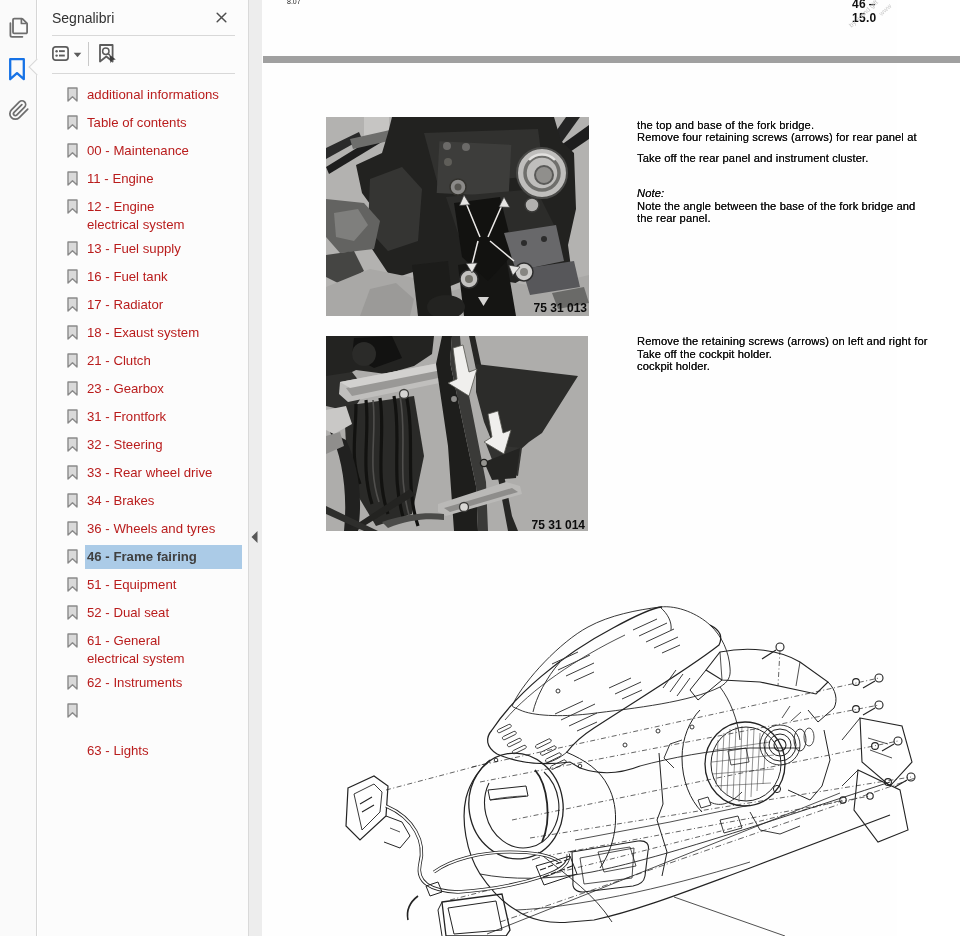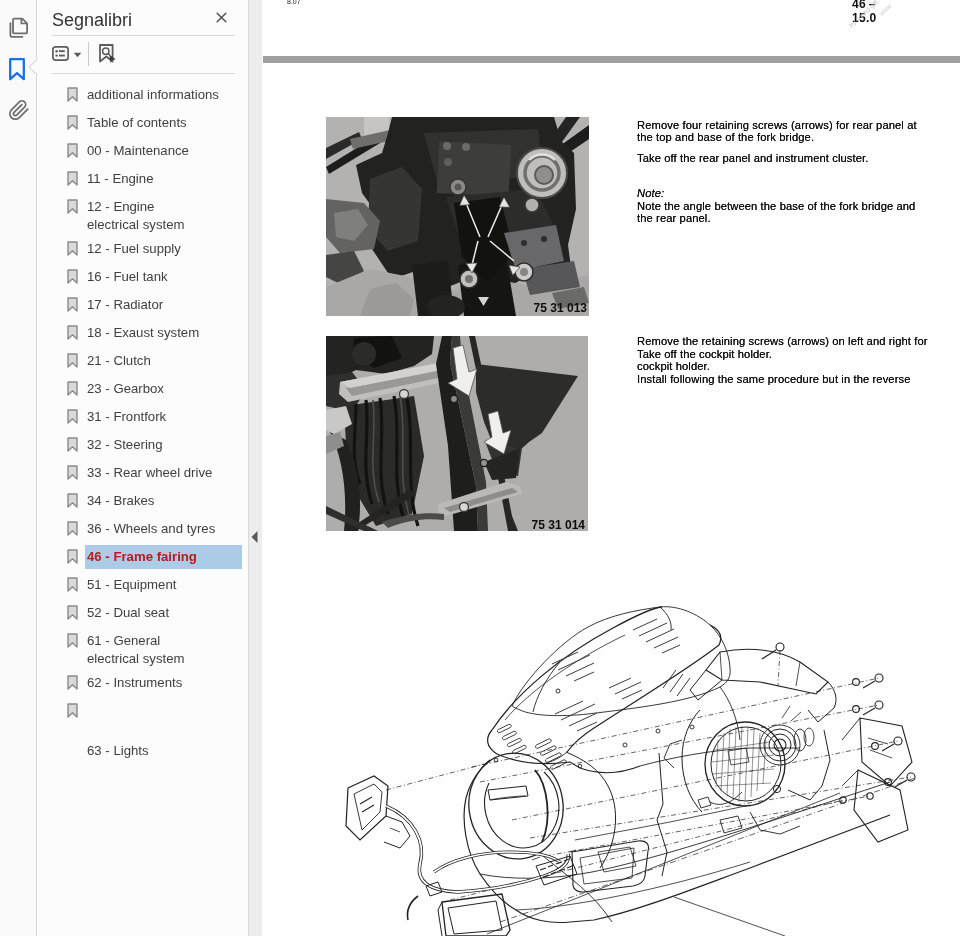--- a/index.html
+++ b/index.html
@@ -8,29 +8,29 @@
   #app { position:relative; width:960px; height:936px; overflow:hidden; }
   .abs { position:absolute; }
 
   
   #rail { left:0; top:0; width:37px; height:936px; background:#fafafa; border-right:1px solid #d6d6d6; }
   #notch { left:31px; top:61px; width:12px; height:12px; background:#fcfcfc;
     border-left:1px solid #d6d6d6; border-bottom:1px solid #d6d6d6; transform:rotate(45deg); }
 
   
   #panel { left:38px; top:0; width:210px; height:936px; background:#fcfcfc; }
-  #ptitle { left:52px; top:10px; font-size:18px; color:#323232; }
+  #ptitle { left:52px; top:10px; font-size:14px; color:#323232; }
   #pdiv1 { left:52px; top:35px; width:183px; height:1px; background:#d8d8d8; }
   #pdiv2 { left:52px; top:73px; width:183px; height:1px; background:#d8d8d8; }
   #tbsep { left:88px; top:42px; width:1px; height:24px; background:#c9c9c9; }
 
-  .bmrow { left:87px; height:18px; line-height:18px; font-size:13.2px; color:#404040; white-space:nowrap; }
+  .bmrow { left:87px; height:18px; line-height:18px; font-size:13.2px; color:#b91c1c; white-space:nowrap; }
   .bmflag { left:67px; width:11px; height:15px; }
   #selrow { left:85px; top:545px; width:157px; height:24px; background:#abcbe7; }
-  .sel { font-weight:bold; color:#b91c1c; }
+  .sel { font-weight:bold; color:#404040; }
 
   
   #gutter { left:248px; top:0; width:14px; height:936px; background:#ededed; border-left:1px solid #d9d9d9; }
 
   
   #doc { left:262px; top:0; width:635px; height:936px; background:#fefefe; color:#1a1a1a; }
   #sepband { left:1px; top:56px; width:697px; height:7px; background:#a0a0a0; }
   #hdrL { left:25px; top:-2px; font-size:7px; color:#222; }
   #hdrR { left:590px; top:-3px; font-size:12px; font-weight:bold; color:#111; letter-spacing:0.3px;}
   #wm1 { left:583px; top:10px; font-size:6.5px; color:#c2c2c2; transform:rotate(-43deg); }
@@ -106,21 +106,21 @@
       </svg>
       <div class="abs bmrow" style="top:170px">11 - Engine</div>
     <svg class="abs bmflag" style="top:199px">
         <use href="#flag"></use>
       </svg>
       <div class="abs bmrow" style="top:198px">12 - Engine</div>
     <div class="abs bmrow" style="top:216px">electrical system</div>
     <svg class="abs bmflag" style="top:241px">
         <use href="#flag"></use>
       </svg>
-      <div class="abs bmrow" style="top:240px">12 - Fuel supply</div>
+      <div class="abs bmrow" style="top:240px">13 - Fuel supply</div>
     <svg class="abs bmflag" style="top:269px">
         <use href="#flag"></use>
       </svg>
       <div class="abs bmrow" style="top:268px">16 - Fuel tank</div>
     <svg class="abs bmflag" style="top:297px">
         <use href="#flag"></use>
       </svg>
       <div class="abs bmrow" style="top:296px">17 - Radiator</div>
     <svg class="abs bmflag" style="top:325px">
         <use href="#flag"></use>
@@ -192,33 +192,32 @@
   </svg>
 
   <div id="doc" class="abs">
     <div id="hdrL" class="abs">8.07</div>
     <div id="hdrR" class="abs">46 – 15.0</div>
     <div id="wm1" class="abs">by a kind gift</div>
     <div id="wm2" class="abs">www</div>
     <div id="sepband" class="abs"></div>
 
     <div id="txt1" class="abs mantext">
+      <p>the top and base of the fork bridge.</p>
       <p>Remove four retaining screws (arrows) for rear panel at</p>
-      <p>the top and base of the fork bridge.</p>
       <p style="margin-top:8px;">Take off the rear panel and instrument cluster.</p>
       <p style="margin-top:23px;font-style:italic;">Note:</p>
       <p>Note the angle between the base of the fork bridge and</p>
       <p>the rear panel.</p>
     </div>
 
     <div id="txt2" class="abs mantext">
       <p>Remove the retaining screws (arrows) on left and right for</p>
       <p>Take off the cockpit holder.</p>
       <p>cockpit holder.</p>
-      <p>Install following the same procedure but in the reverse</p>
     </div>
 
     <svg id="photo1" class="abs" style="left:64px; top:117px;" width="263" height="199" viewBox="0 0 263 199">
       <rect width="263" height="199" fill="#b3b2b0"></rect>
 
       <path d="M0,50 L60,13 L64,20 L3,57 z" fill="#1d1d1d"></path>
       <path d="M0,31 L33,15 L36,22 L0,42 z" fill="#2a2a2a"></path>
       <path d="M263,8 L213,44 L219,52 L263,22 z" fill="#1d1d1d"></path>
       <path d="M240,0 L254,0 L228,36 L219,30 z" fill="#242424"></path>
       <rect x="38" y="0" width="25" height="19" fill="#c6c5c3"></rect>

